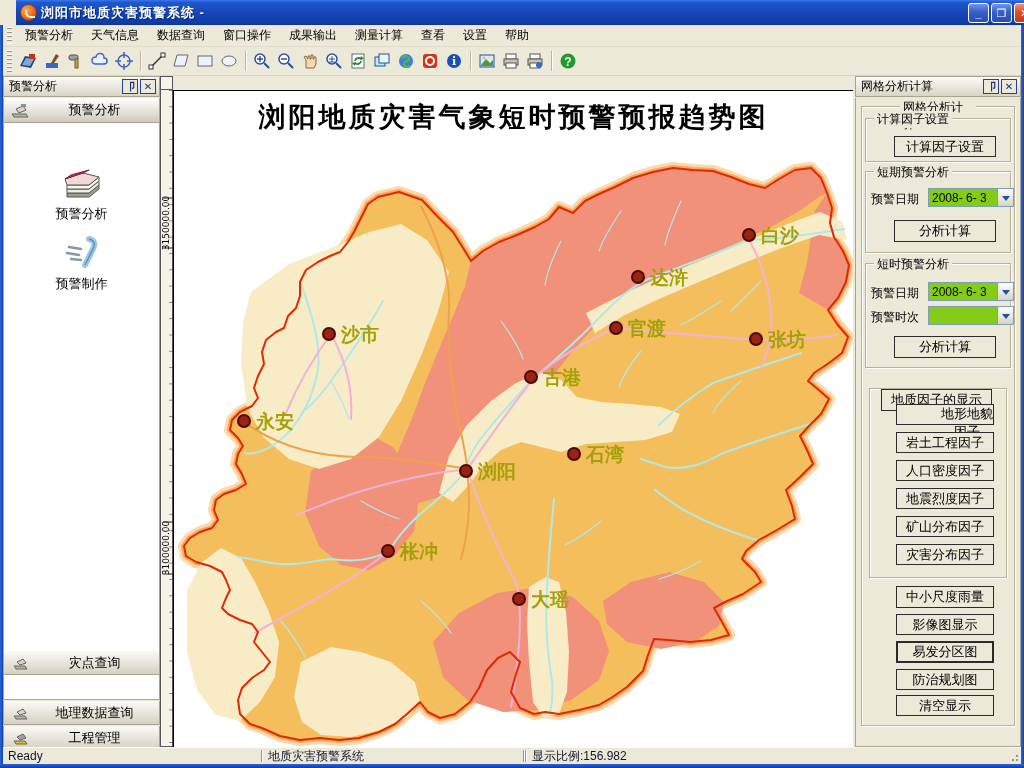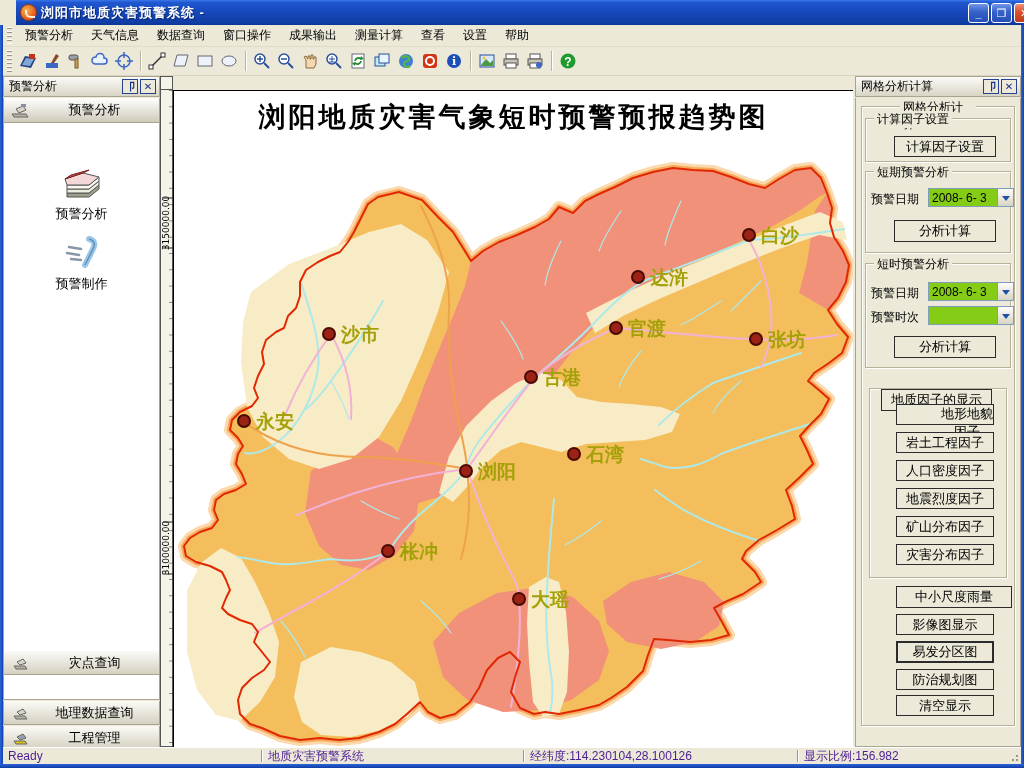--- a/index.html
+++ b/index.html
@@ -87,21 +87,21 @@
   .field-label { position:absolute; font-size:12px; color:#000; }
   .combo { position:absolute; height:19px; background:#84cc16; border:1px solid #7F9DB9; display:flex; }
   .combo .val { flex:1; font-size:12px; padding:2px 0 0 3px; white-space:nowrap; overflow:hidden; }
   .combo .drop { width:16px; height:100%; background:linear-gradient(180deg,#FDFDFB,#D8D4C4);
     border-left:1px solid #7F9DB9; position:relative; }
   .combo .drop::after { content:""; position:absolute; left:4px; top:7px;
     border:4px solid transparent; border-top:5px solid #214FA3; }
 
   
   #statusbar { position:absolute; left:3px; top:747px; width:1018px; height:17px; background:#ECE9D8;
-    border-top:1px solid #fff; display:flex; align-items:center; font-size:12px; color:#4c1d95; }
+    border-top:1px solid #fff; display:flex; align-items:center; font-size:12px; color:#0f172a; }
   .sb-sec { height:100%; display:flex; align-items:center; padding-left:5px; }
   .sb-div { width:2px; height:80%; border-left:1px solid #9a9684; border-right:1px solid #fff; }
   #sb-grip { position:absolute; right:2px; bottom:2px; width:12px; height:12px;
     background:
      radial-gradient(circle at 10px 10px,#9a9684 1px,transparent 1.5px),
      radial-gradient(circle at 10px 6px,#9a9684 1px,transparent 1.5px),
      radial-gradient(circle at 6px 10px,#9a9684 1px,transparent 1.5px); }
   #win-border-l,#win-border-r,#win-border-b { position:absolute; background:linear-gradient(90deg,#2C64D8,#1243AE); }
   #win-border-l { left:0; top:25px; width:3px; height:743px; }
   #win-border-r { right:0; top:25px; width:3px; height:743px; }
@@ -524,34 +524,33 @@
 
       <div class="groupbox" style="left:13px;top:290px;width:138px;height:190px;"></div>
       <button class="xp-btn" style="left:25px;top:279px;width:111px;height:22px;margin-top:12px;">地质因子的显示</button>
       <button class="xp-btn" style="left:40px;top:306px;width:98px;height:21px;padding-left:44px;">地形地貌因子</button>
       <button class="xp-btn" style="left:40px;top:334px;width:98px;height:21px;">岩土工程因子</button>
       <button class="xp-btn" style="left:40px;top:362px;width:98px;height:21px;">人口密度因子</button>
       <button class="xp-btn" style="left:40px;top:390px;width:98px;height:21px;">地震烈度因子</button>
       <button class="xp-btn" style="left:40px;top:418px;width:98px;height:21px;">矿山分布因子</button>
       <button class="xp-btn" style="left:40px;top:446px;width:98px;height:21px;">灾害分布因子</button>
 
-      <button class="xp-btn" style="left:40px;top:488px;width:116px;height:22px;">中小尺度雨量</button>
+      <button class="xp-btn" style="left:40px;top:488px;width:98px;height:22px;">中小尺度雨量</button>
       <button class="xp-btn" style="left:40px;top:516px;width:98px;height:21px;">影像图显示</button>
       <button class="xp-btn default" style="left:40px;top:543px;width:98px;height:22px;">易发分区图</button>
       <button class="xp-btn" style="left:40px;top:571px;width:98px;height:21px;">防治规划图</button>
       <button class="xp-btn" style="left:40px;top:597px;width:98px;height:21px;">清空显示</button>
     </div>
   </div>
 
   <div id="statusbar">
     <div class="sb-sec" style="width:258px">Ready</div>
     <div class="sb-div"></div>
     <div class="sb-sec" style="width:260px">地质灾害预警系统</div>
     <div class="sb-div"></div>
-    <div class="sb-sec" style="width:272px">经纬度:114.230104,28.100126</div>
     <div class="sb-div"></div>
     <div class="sb-sec" style="width:195px">显示比例:156.982</div>
     <div id="sb-grip"></div>
   </div>
 
   <div id="win-border-l"></div>
   <div id="win-border-r"></div>
   <div id="win-border-b"></div>
 </div>
 

